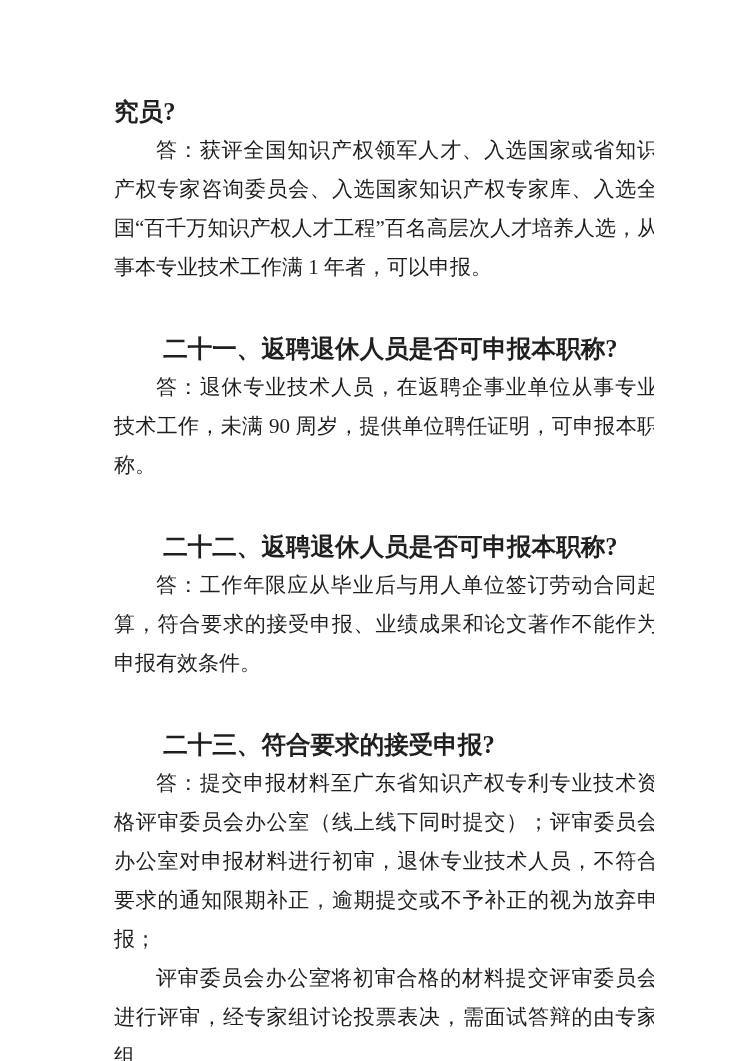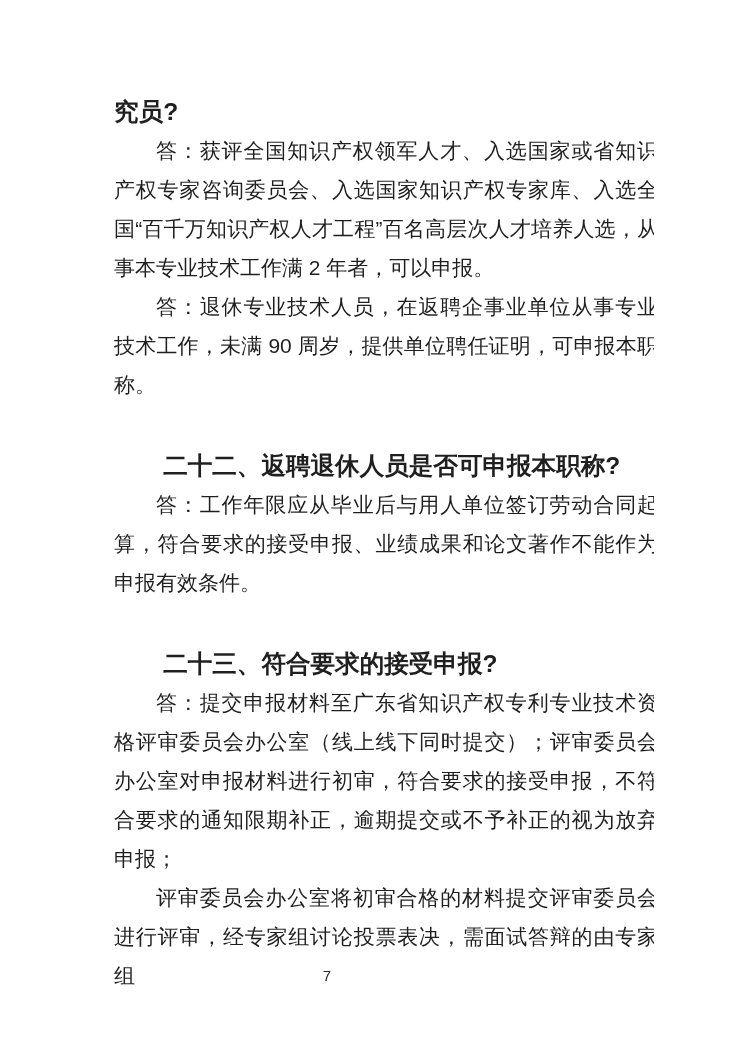--- a/index.html
+++ b/index.html
@@ -6,21 +6,21 @@
     margin: 0;
     padding: 0;
     background: #ffffff;
   }
   .page {
     position: relative;
     width: 654px;
     height: 1061px;
     background: #ffffff;
     overflow: hidden;
-    font-family: Liberation Sans, sans-serif;
+    font-family: Liberation Serif, serif;
     color: #1f1f1f;
   }
   .content {
     position: absolute;
     top: 92px;
     left: 114px;
     width: 544px;
     font-size: 21px;
     line-height: 39px;
   }
@@ -53,31 +53,32 @@
   }
 </style>
 </head>
 <body>
 
 <div class="page">
   <div class="content">
 
     <h3 class="q-heading continuation">究员?</h3>
 
-    <p class="para">答：获评全国知识产权领军人才、入选国家或省知识产权专家咨询委员会、入选国家知识产权专家库、入选全国“百千万知识产权人才工程”百名高层次人才培养人选，从事本专业技术工作满 2 年者，可以申报。</p>
+    <p class="para">答：获评全国知识产权领军人才、入选国家或省知识产权专家咨询委员会、入选国家知识产权专家库、入选全国“百千万知识产权人才工程”百名高层次人才培养人选，从事本专业技术工作满 1 年者，可以申报。</p>
 
+    <h3 class="q-heading">二十一、返聘退休人员是否可申报本职称?</h3>
 
     <p class="para">答：退休专业技术人员，在返聘企事业单位从事专业技术工作，未满 90 周岁，提供单位聘任证明，可申报本职称。</p>
 
     <h3 class="q-heading">二十二、返聘退休人员是否可申报本职称?</h3>
 
     <p class="para">答：工作年限应从毕业后与用人单位签订劳动合同起算，符合要求的接受申报、业绩成果和论文著作不能作为申报有效条件。</p>
 
     <h3 class="q-heading">二十三、符合要求的接受申报?</h3>
 
-    <p class="para">答：提交申报材料至广东省知识产权专利专业技术资格评审委员会办公室（线上线下同时提交）；评审委员会办公室对申报材料进行初审，符合要求的接受申报，不符合要求的通知限期补正，逾期提交或不予补正的视为放弃申报；</p>
+    <p class="para">答：提交申报材料至广东省知识产权专利专业技术资格评审委员会办公室（线上线下同时提交）；评审委员会办公室对申报材料进行初审，退休专业技术人员，不符合要求的通知限期补正，逾期提交或不予补正的视为放弃申报；</p>
 
     <p class="para">评审委员会办公室将初审合格的材料提交评审委员会进行评审，经专家组讨论投票表决，需面试答辩的由专家组</p>
 
   </div>
 
   <div class="page-number">7</div>
 </div>
 
 </body></html>

